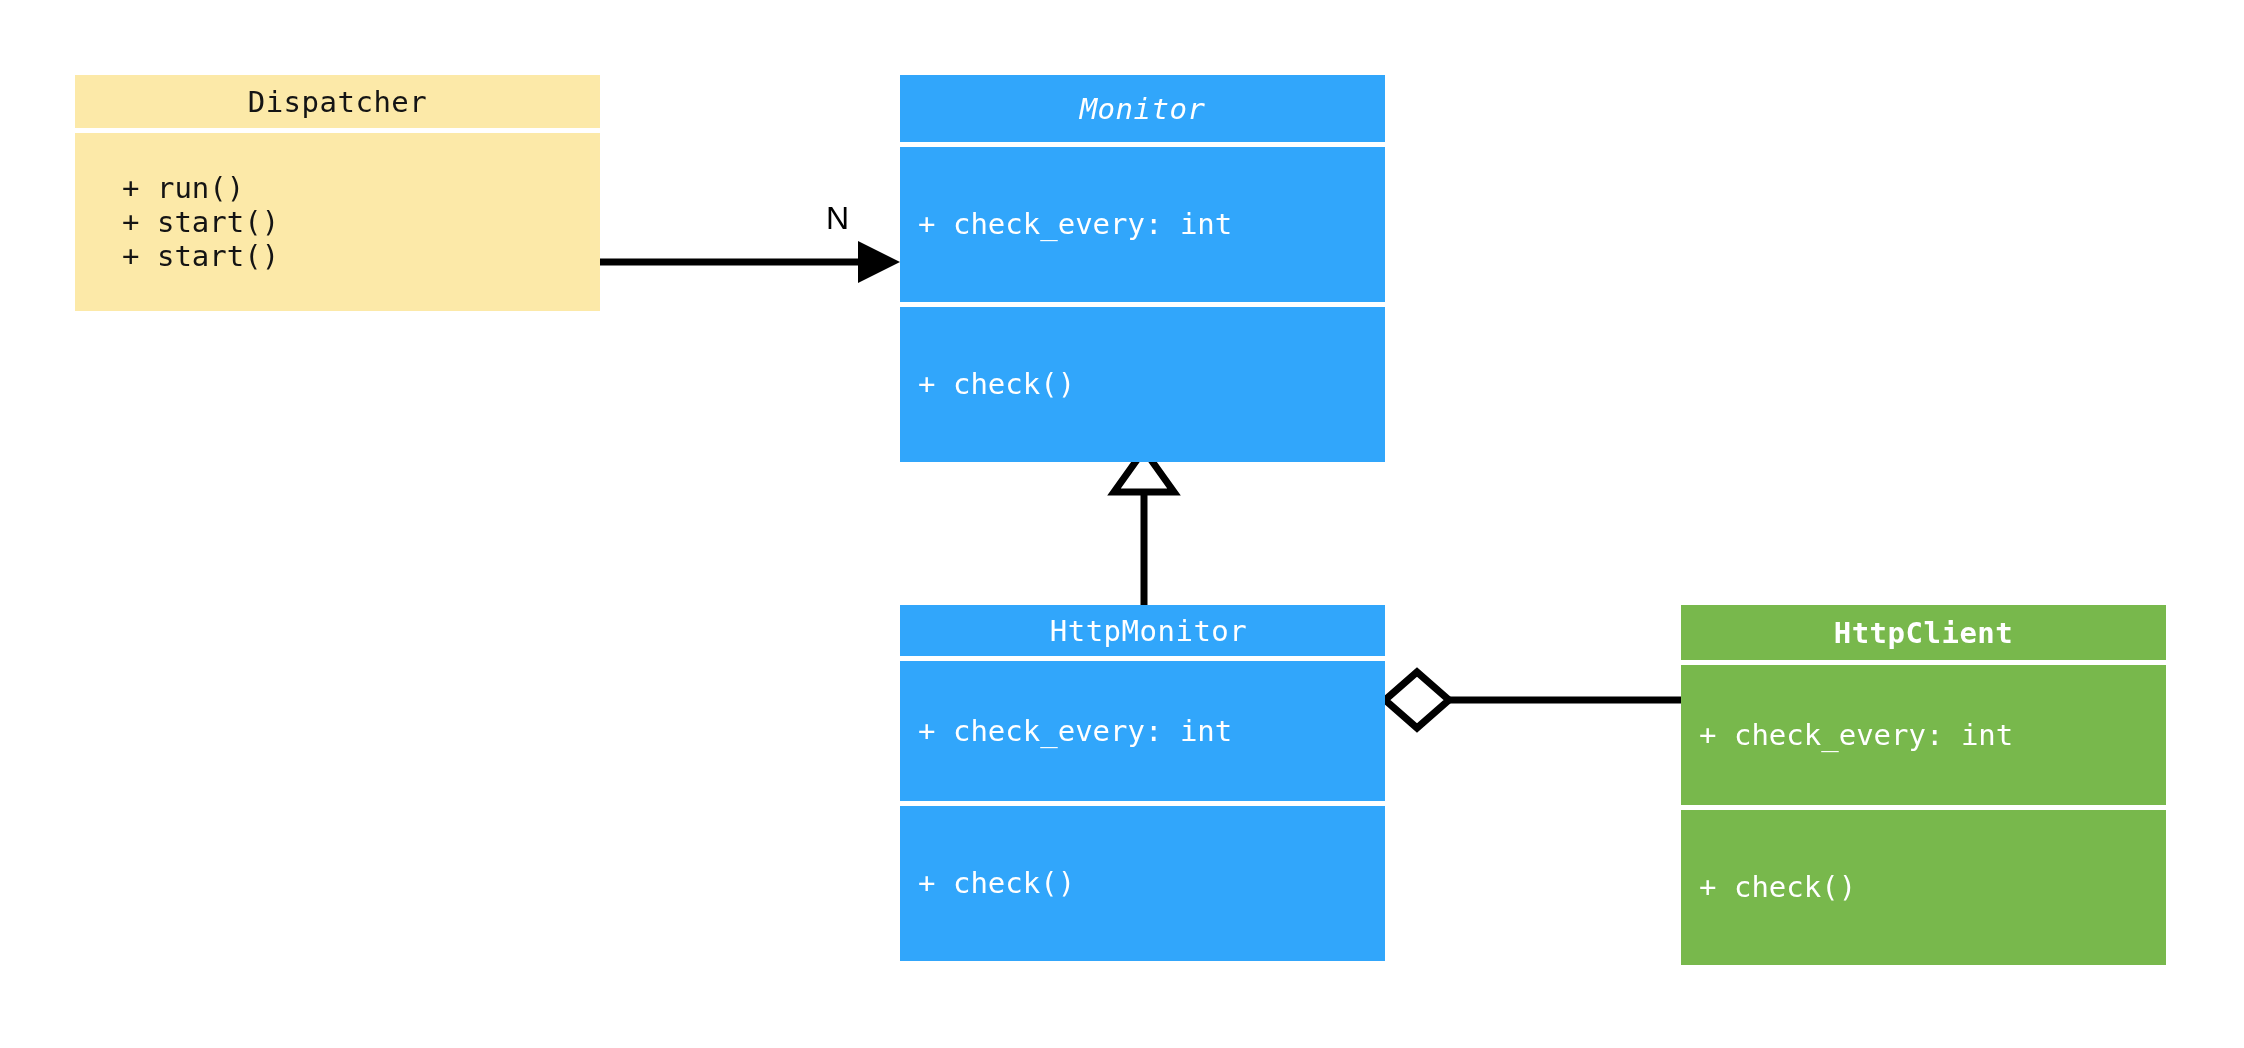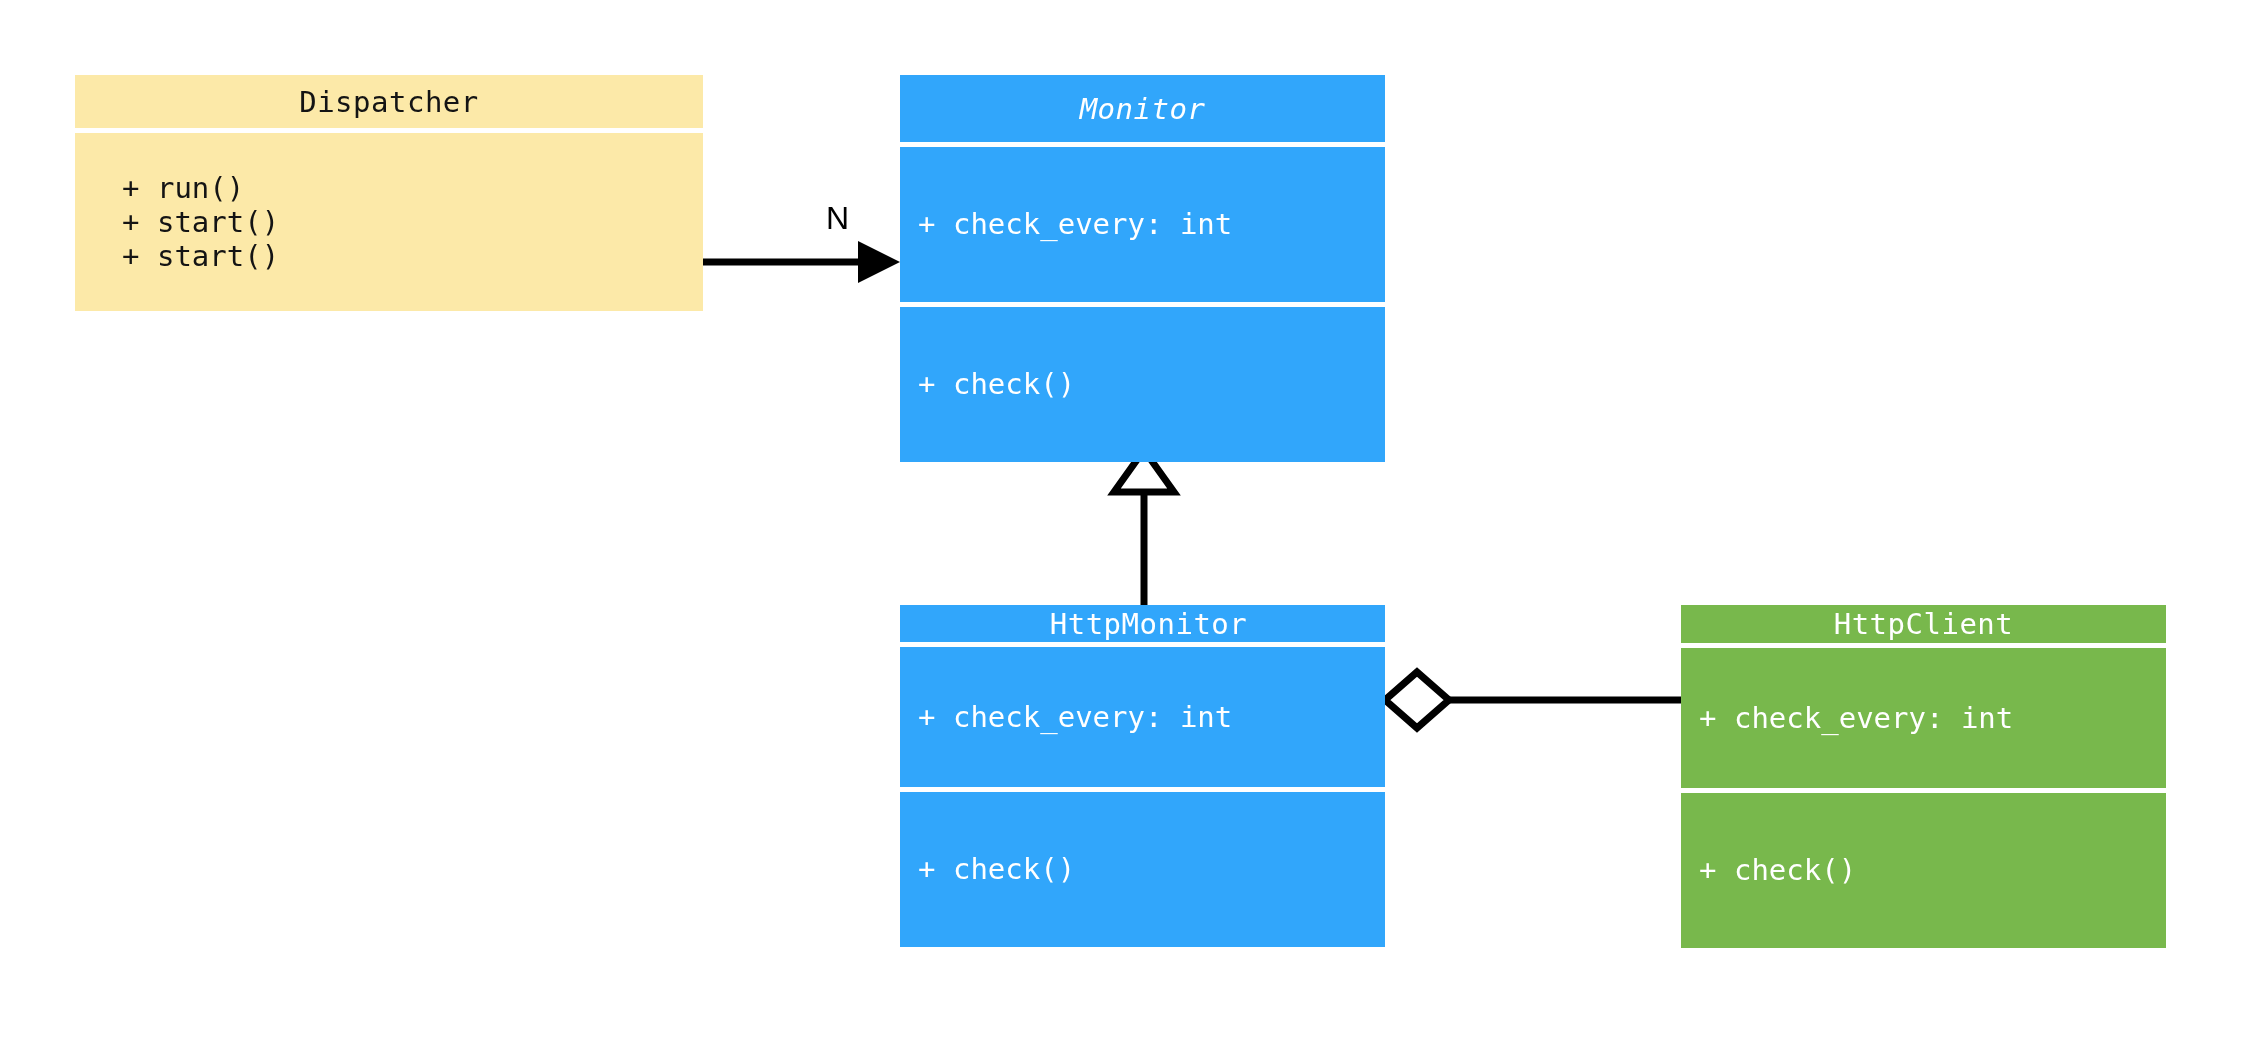--- a/index.html
+++ b/index.html
@@ -96,51 +96,51 @@
 
     
     <g>
       <polygon points="1385,700 1417,672 1449,700 1417,728" fill="#ffffff" stroke="#000000" stroke-width="7" stroke-linejoin="miter"></polygon>
       <line x1="1449" y1="700" x2="1681" y2="700" stroke="#000000" stroke-width="7"></line>
     </g>
   </svg>
 
   <div class="edge-label" style="left:826px; top:200px;">N</div>
 
-  <div class="uml-class theme-yellow" style="left:75px; top:75px; width:628px;">
+  <div class="uml-class theme-yellow" style="left:75px; top:75px; width:525px;">
     <div class="compartment title" style="height:53px;">Dispatcher</div>
     <div class="compartment body" style="height:178px;padding-left:47px;">
       <div class="member">+ run()</div>
       <div class="member">+ start()</div>
       <div class="member">+ start()</div>
     </div>
   </div>
 
   <div class="uml-class theme-blue" style="left:900px; top:75px; width:485px;">
     <div class="compartment title abstract" style="height:67px;">Monitor</div>
     <div class="compartment body" style="height:155px;">
       <div class="member">+ check_every: int</div>
     </div>
     <div class="compartment body" style="height:155px;">
       <div class="member">+ check()</div>
     </div>
   </div>
 
   <div class="uml-class theme-blue" style="left:900px; top:605px; width:485px;">
-    <div class="compartment title" style="height:37px;padding-left:12px;">HttpMonitor</div>
+    <div class="compartment title" style="height:51px;padding-left:12px;">HttpMonitor</div>
     <div class="compartment body" style="height:140px;">
       <div class="member">+ check_every: int</div>
     </div>
     <div class="compartment body" style="height:155px;">
       <div class="member">+ check()</div>
     </div>
   </div>
 
   <div class="uml-class theme-green" style="left:1681px; top:605px; width:485px;">
-    <div class="compartment title" style="height:38px;">HttpClient</div>
+    <div class="compartment title" style="height:55px;font-weight:bold;">HttpClient</div>
     <div class="compartment body" style="height:140px;">
       <div class="member">+ check_every: int</div>
     </div>
     <div class="compartment body" style="height:155px;">
       <div class="member">+ check()</div>
     </div>
   </div>
 
 </div>
 

